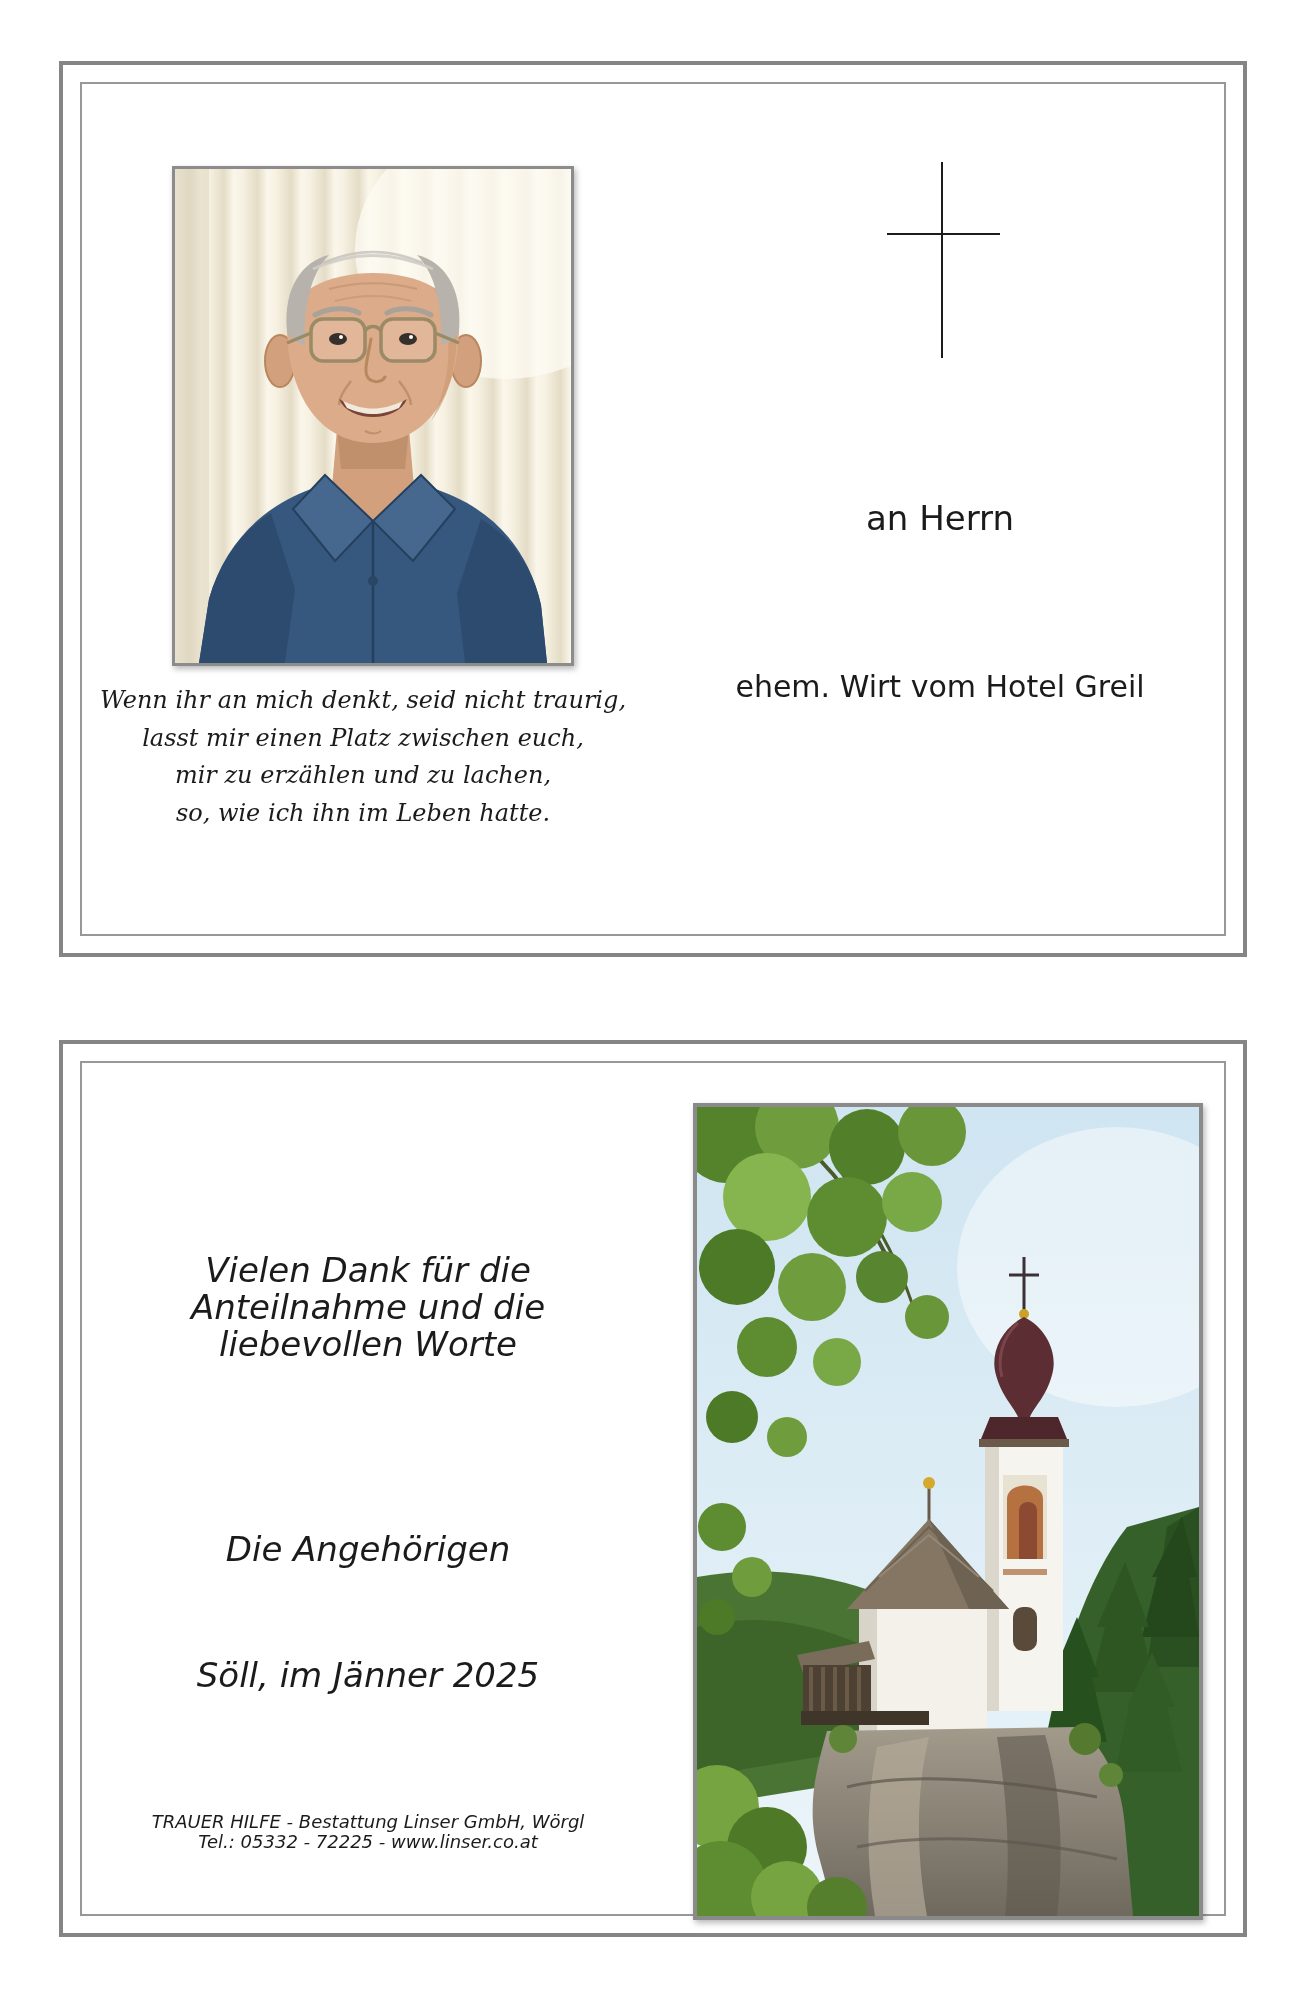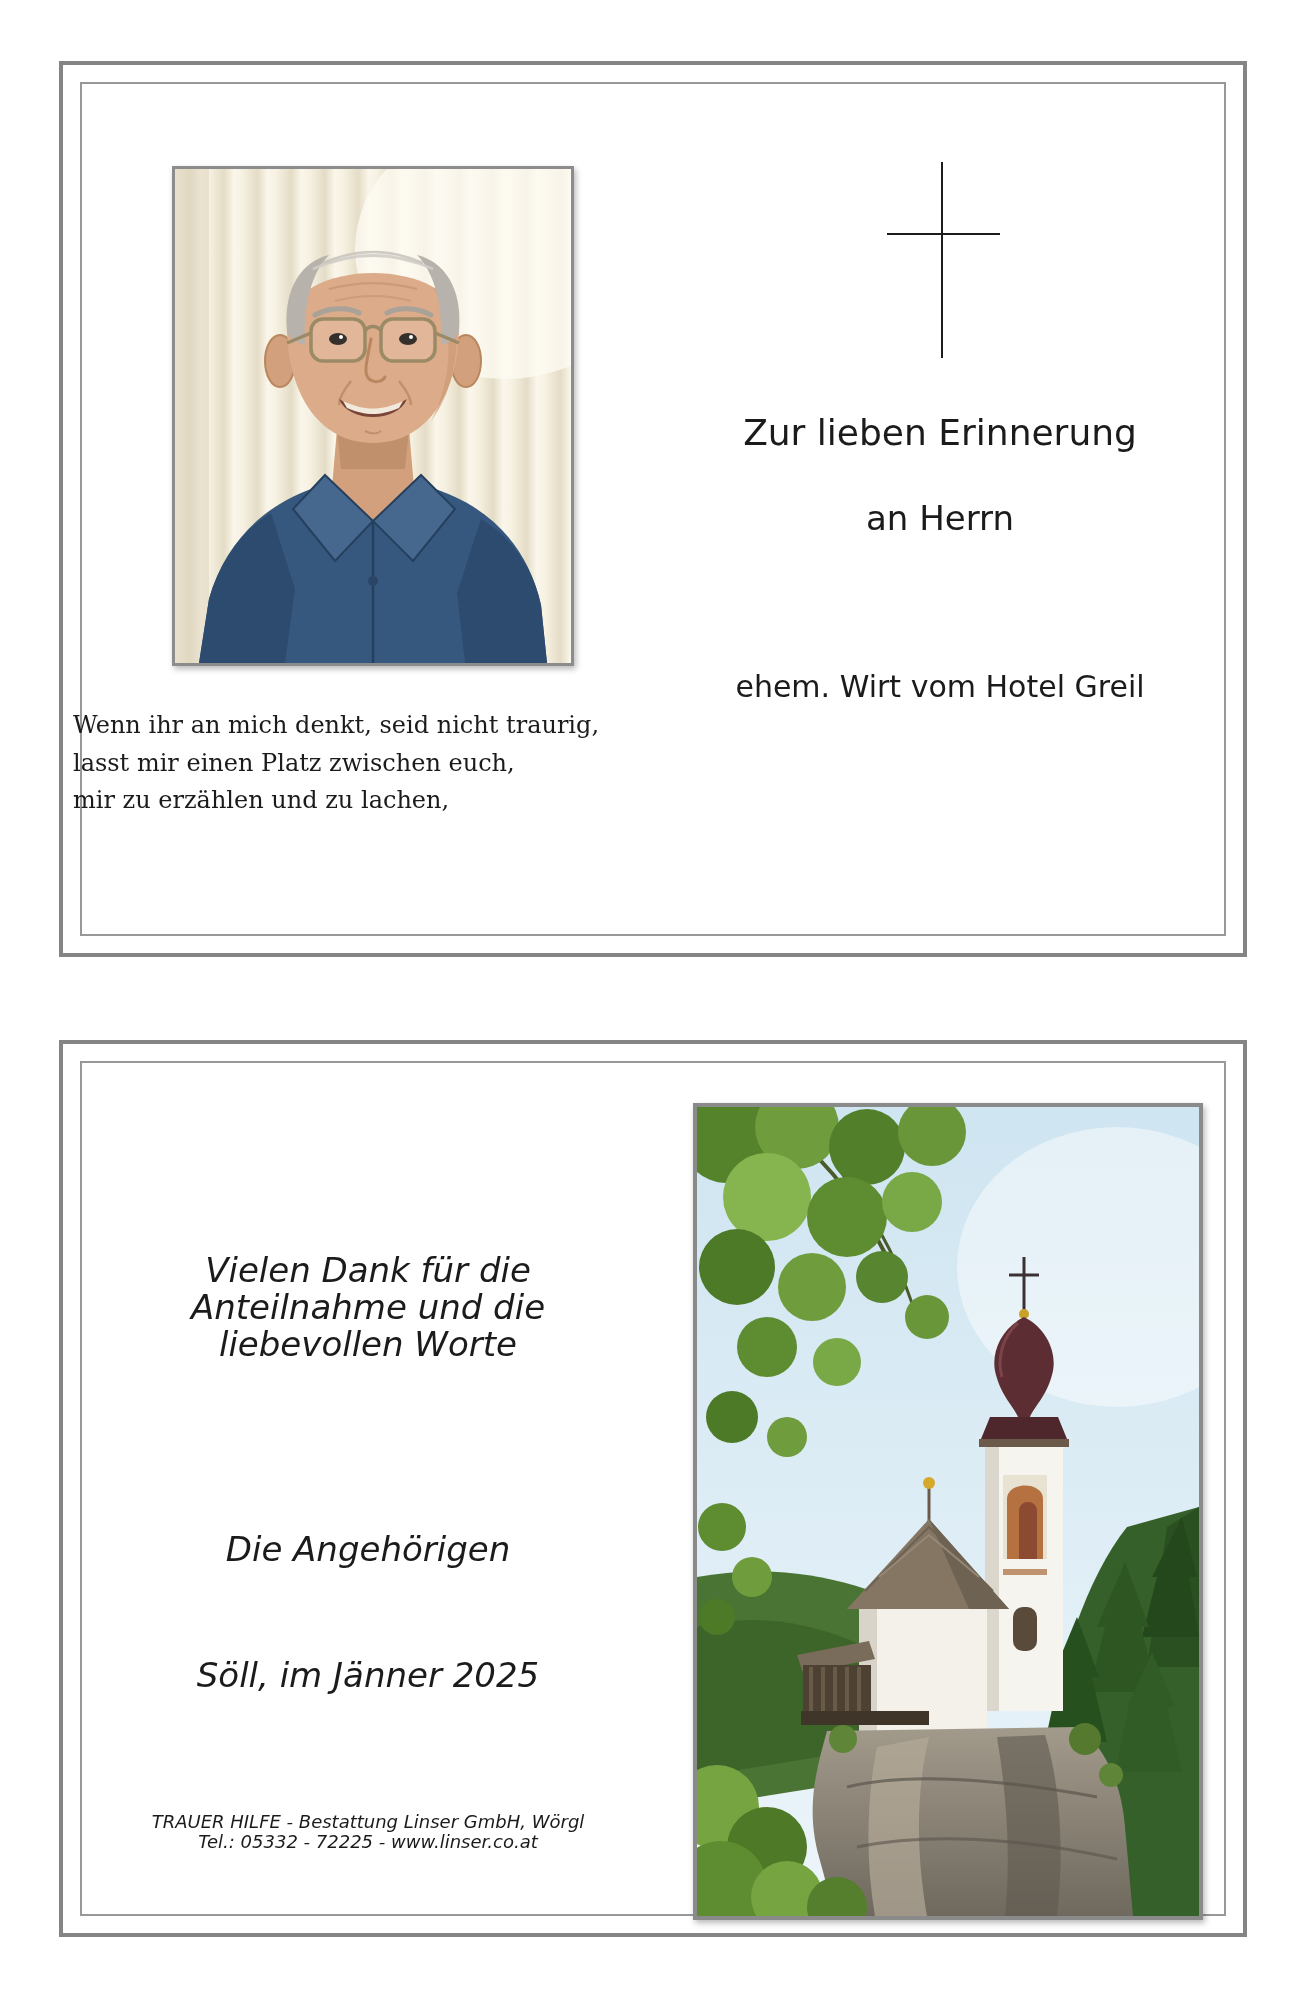--- a/index.html
+++ b/index.html
@@ -24,22 +24,22 @@
   .right-col{position:absolute;left:527px;top:0;width:700px;height:100%;}
   .right-col > div{position:absolute;width:100%;text-align:center;}
   .intro{top:347px;font-size:36px;}
   .salutation{top:433px;font-size:34px;}
   .name{top:508px;font-family:"DejaVu Serif", serif;font-style:italic;font-size:64px;
         letter-spacing:2px;}
   .subtitle{top:604px;font-size:30px;}
   .dates{top:640px;font-size:31px;display:flex;justify-content:center;gap:56px;}
   .closing{top:770px;font-size:36px;}
 
-  .poem{position:absolute;left:10px;top:617px;width:580px;text-align:left;
-        font-family:"DejaVu Serif", serif;font-size:24px;margin-top:25px;}
+  .poem{position:absolute;left:10px;top:617px;width:580px;text-align:center;
+        font-family:"DejaVu Serif", serif;font-style:italic;font-size:24px;}
   .poem div{line-height:37.5px;}
 
   
   .left-col{position:absolute;left:55px;top:0;width:500px;height:100%;}
   .left-col > div{position:absolute;width:100%;text-align:center;}
   .thanks{top:208px;font-size:34px;line-height:37px;}
   .signature{top:485px;font-size:34px;}
   .place-date{top:611px;font-size:34px;}
   .funeral-home{top:768px;font-size:18px;line-height:19.5px;}
 
@@ -124,29 +124,29 @@
         </g>
       </svg>
     </div>
 
     <div class="cross">
       <div class="v"></div>
       <div class="h"></div>
     </div>
 
     <div class="right-col">
-      <div class="intro">Zur lieben Erinnerung</div>
       <div class="salutation">an Herrn</div>
       <div class="subtitle">ehem. Wirt vom Hotel Greil</div>
     </div>
 
     <div class="poem">
       <div>Wenn ihr an mich denkt, seid nicht traurig,</div>
       <div>lasst mir einen Platz zwischen euch,</div>
       <div>mir zu erzählen und zu lachen,</div>
+      <div>so, wie ich ihn im Leben hatte.</div>
     </div>
   </div>
 
   <div class="card card-back">
     <div class="card-inner"></div>
 
     <div class="left-col">
       <div class="thanks">
         <div>Vielen Dank für die</div>
         <div>Anteilnahme und die</div>

